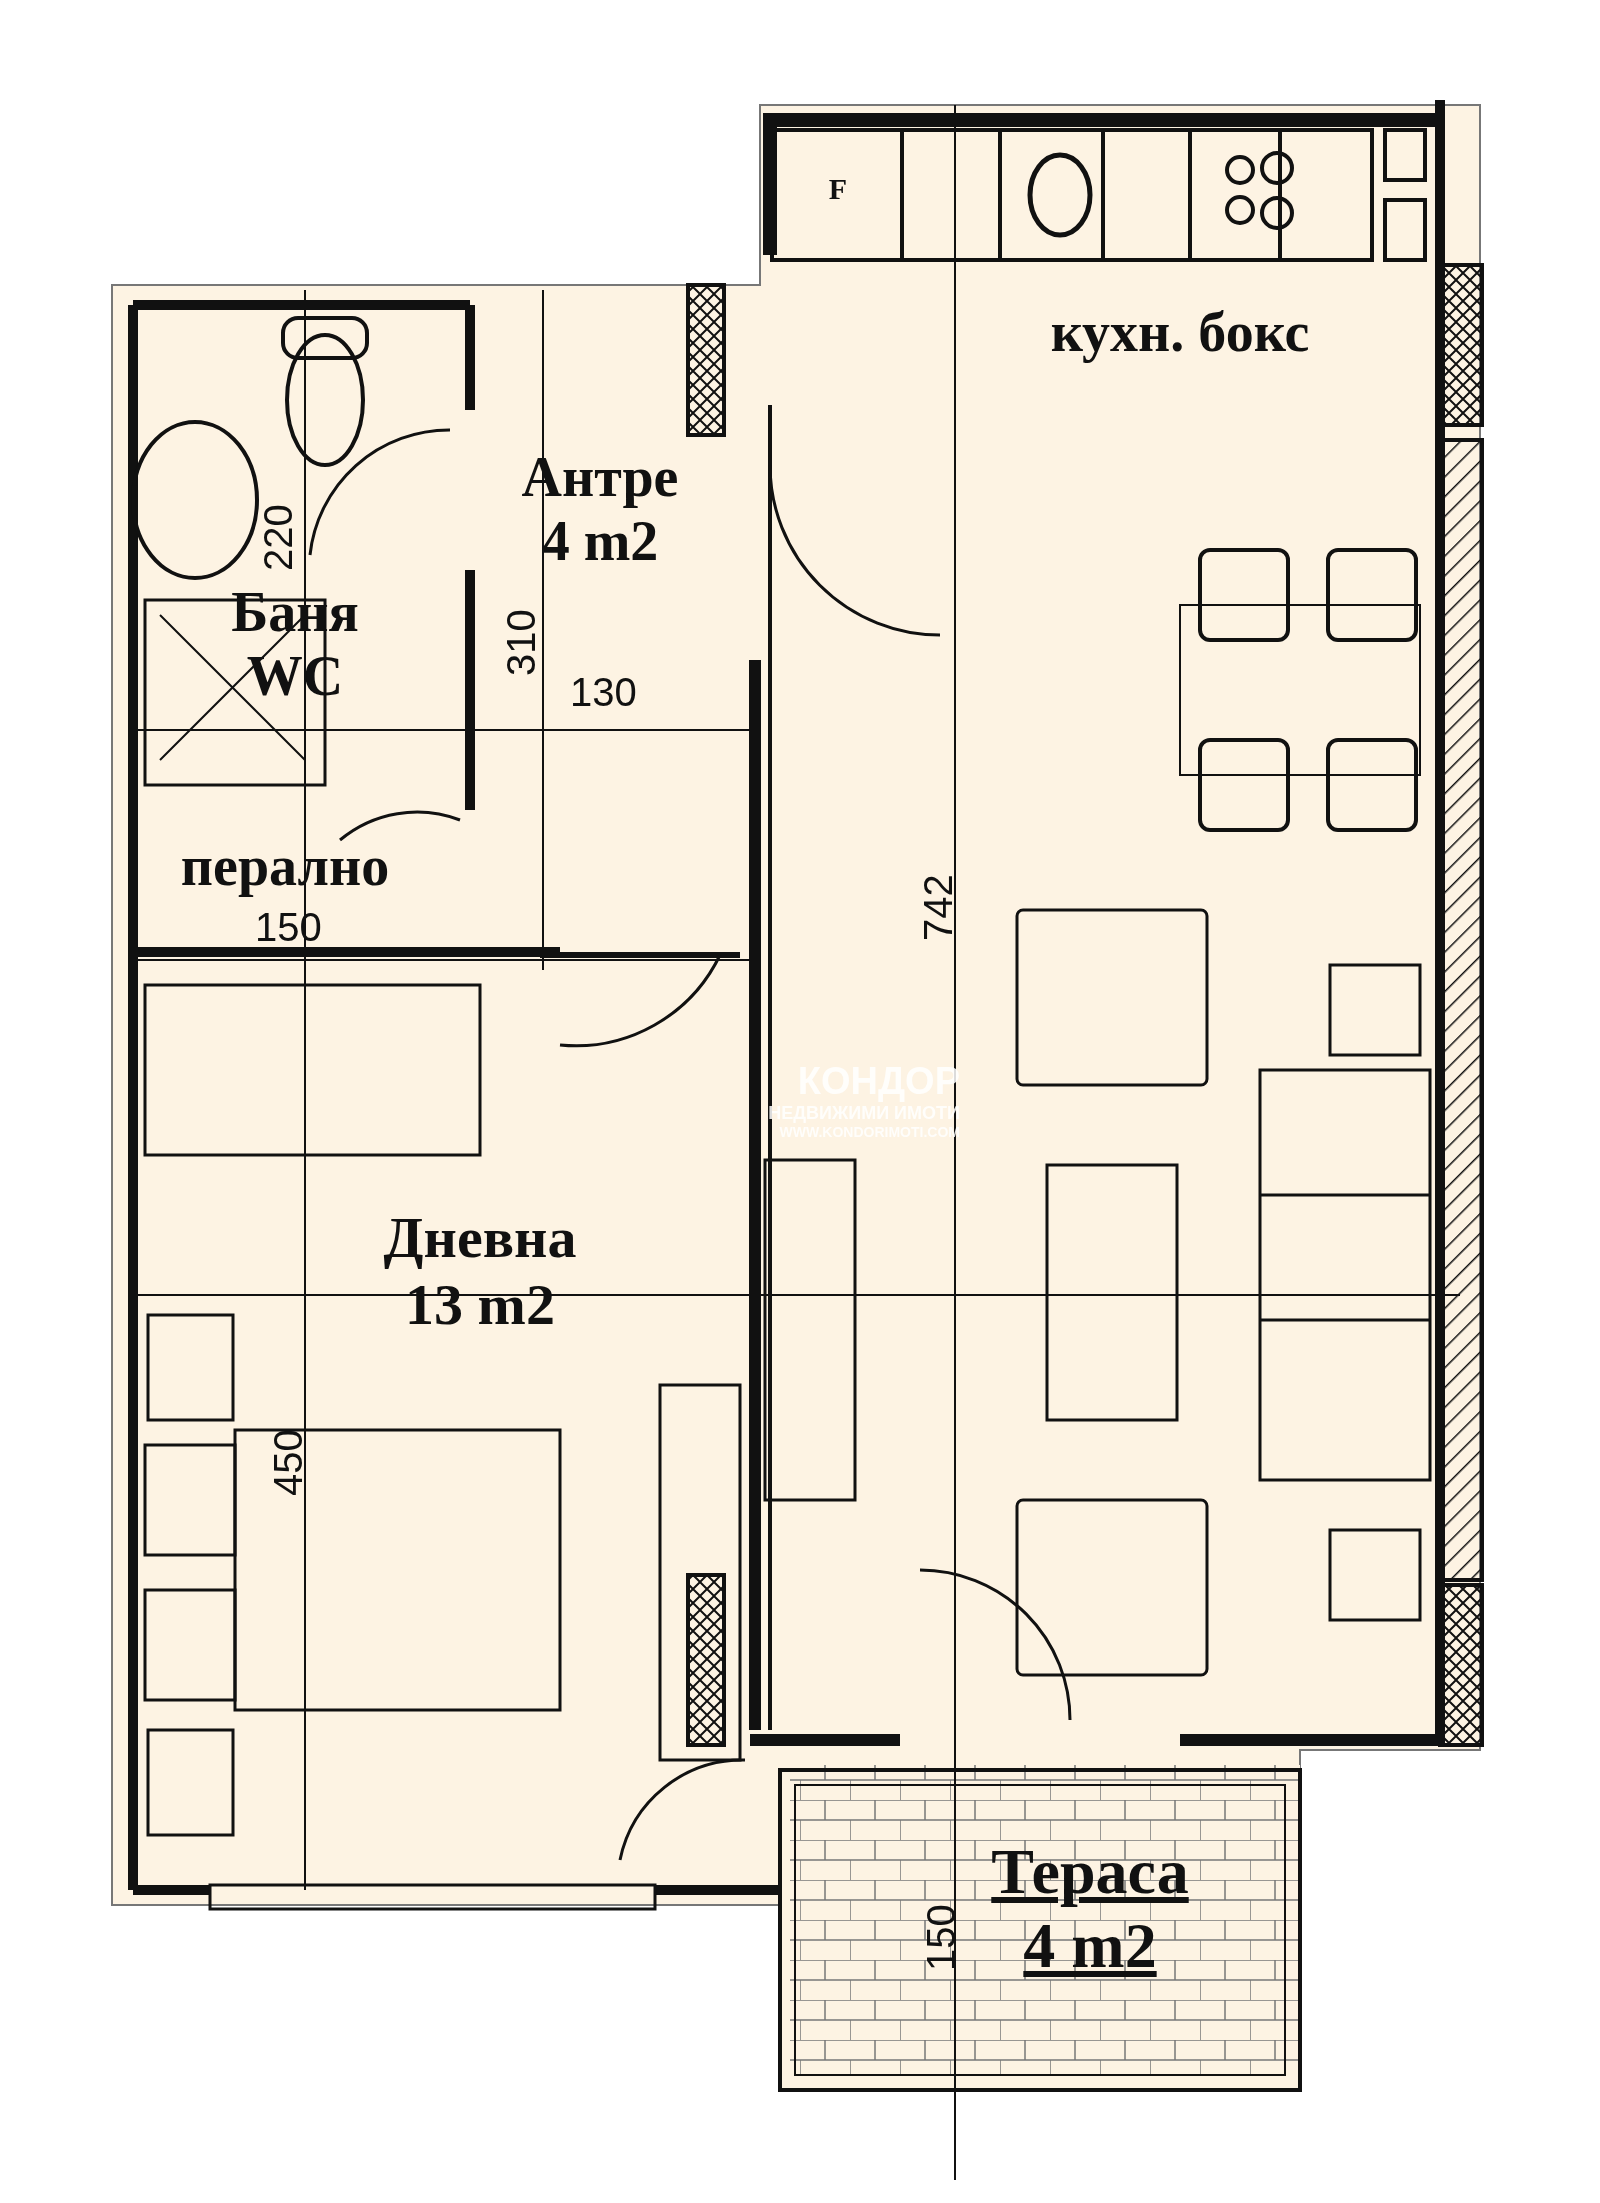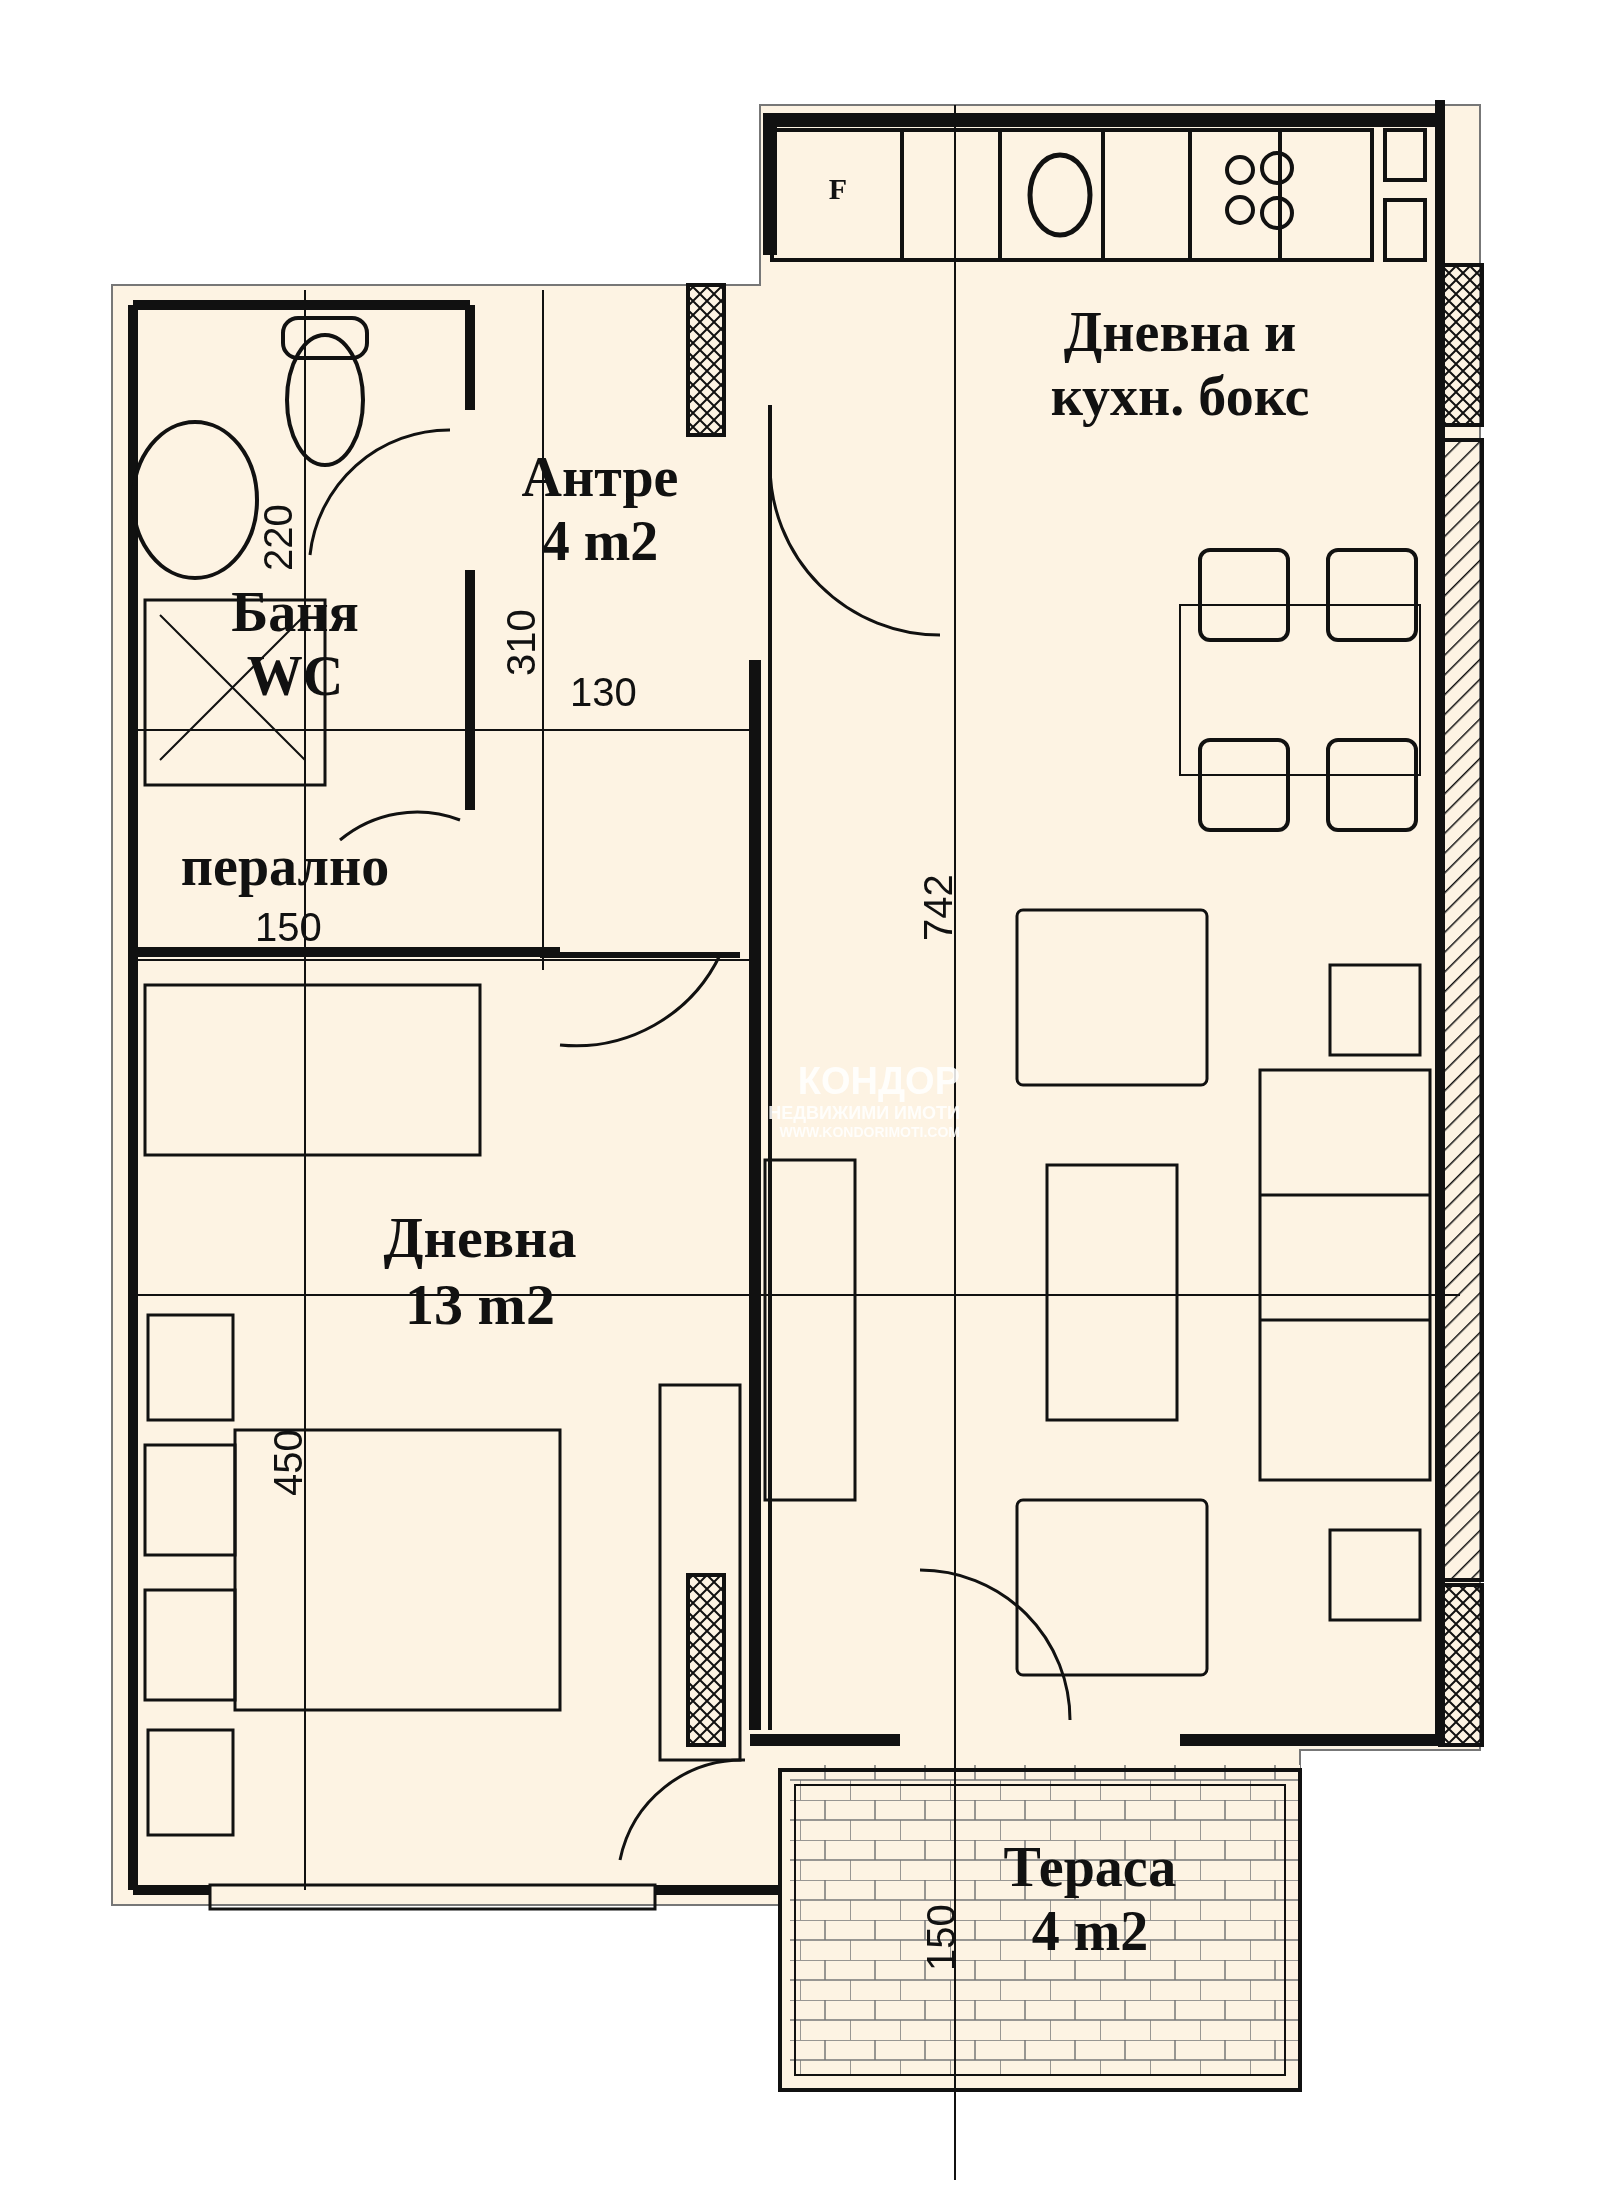--- a/index.html
+++ b/index.html
@@ -110,39 +110,38 @@
     <rect x="148" y="1730" width="85" height="105"></rect>
     <rect x="660" y="1385" width="80" height="375"></rect>
   </g>
 
   <g stroke="#111" stroke-width="2">
     <path d="M305 290 V1890 M543 290 V970 M955 105 V2180 M130 730 H760 M130 960 H760 M130 1295 H1460"></path>
   </g>
 </svg>
 
 <div class="lbl" style="left:1020px;top:300px;width:320px;font-size:56px;">
-  <div>Дневна и</div>
   <div>кухн. бокс</div>
 </div>
 <div class="lbl" style="left:490px;top:445px;width:220px;font-size:56px;">
   <div>Антре</div>
   <div>4 m2</div>
 </div>
 <div class="lbl" style="left:205px;top:580px;width:180px;font-size:56px;">
   <div>Баня</div>
   <div>WC</div>
 </div>
 <div class="lbl" style="left:145px;top:834px;width:280px;font-size:56px;">
   <div>перално</div>
 </div>
 <div class="lbl" style="left:330px;top:1205px;width:300px;font-size:58px;">
   <div>Дневна</div>
   <div>13 m2</div>
 </div>
-<div class="lbl" style="left:955px;top:1835px;width:270px;font-size:56px;">
+<div class="lbl" style="left:955px;top:1835px;width:270px;font-size:64px;text-decoration:underline;">
   <div>Тераса</div>
   <div>4 m2</div>
 </div>
 
 <div class="lbl" style="left:818px;top:172px;width:40px;font-size:30px;">F</div>
 
 <div class="dim vert" style="left:245px;top:515px;">220</div>
 <div class="dim vert" style="left:488px;top:620px;">310</div>
 <div class="dim" style="left:570px;top:670px;">130</div>
 <div class="dim" style="left:255px;top:905px;">150</div>

